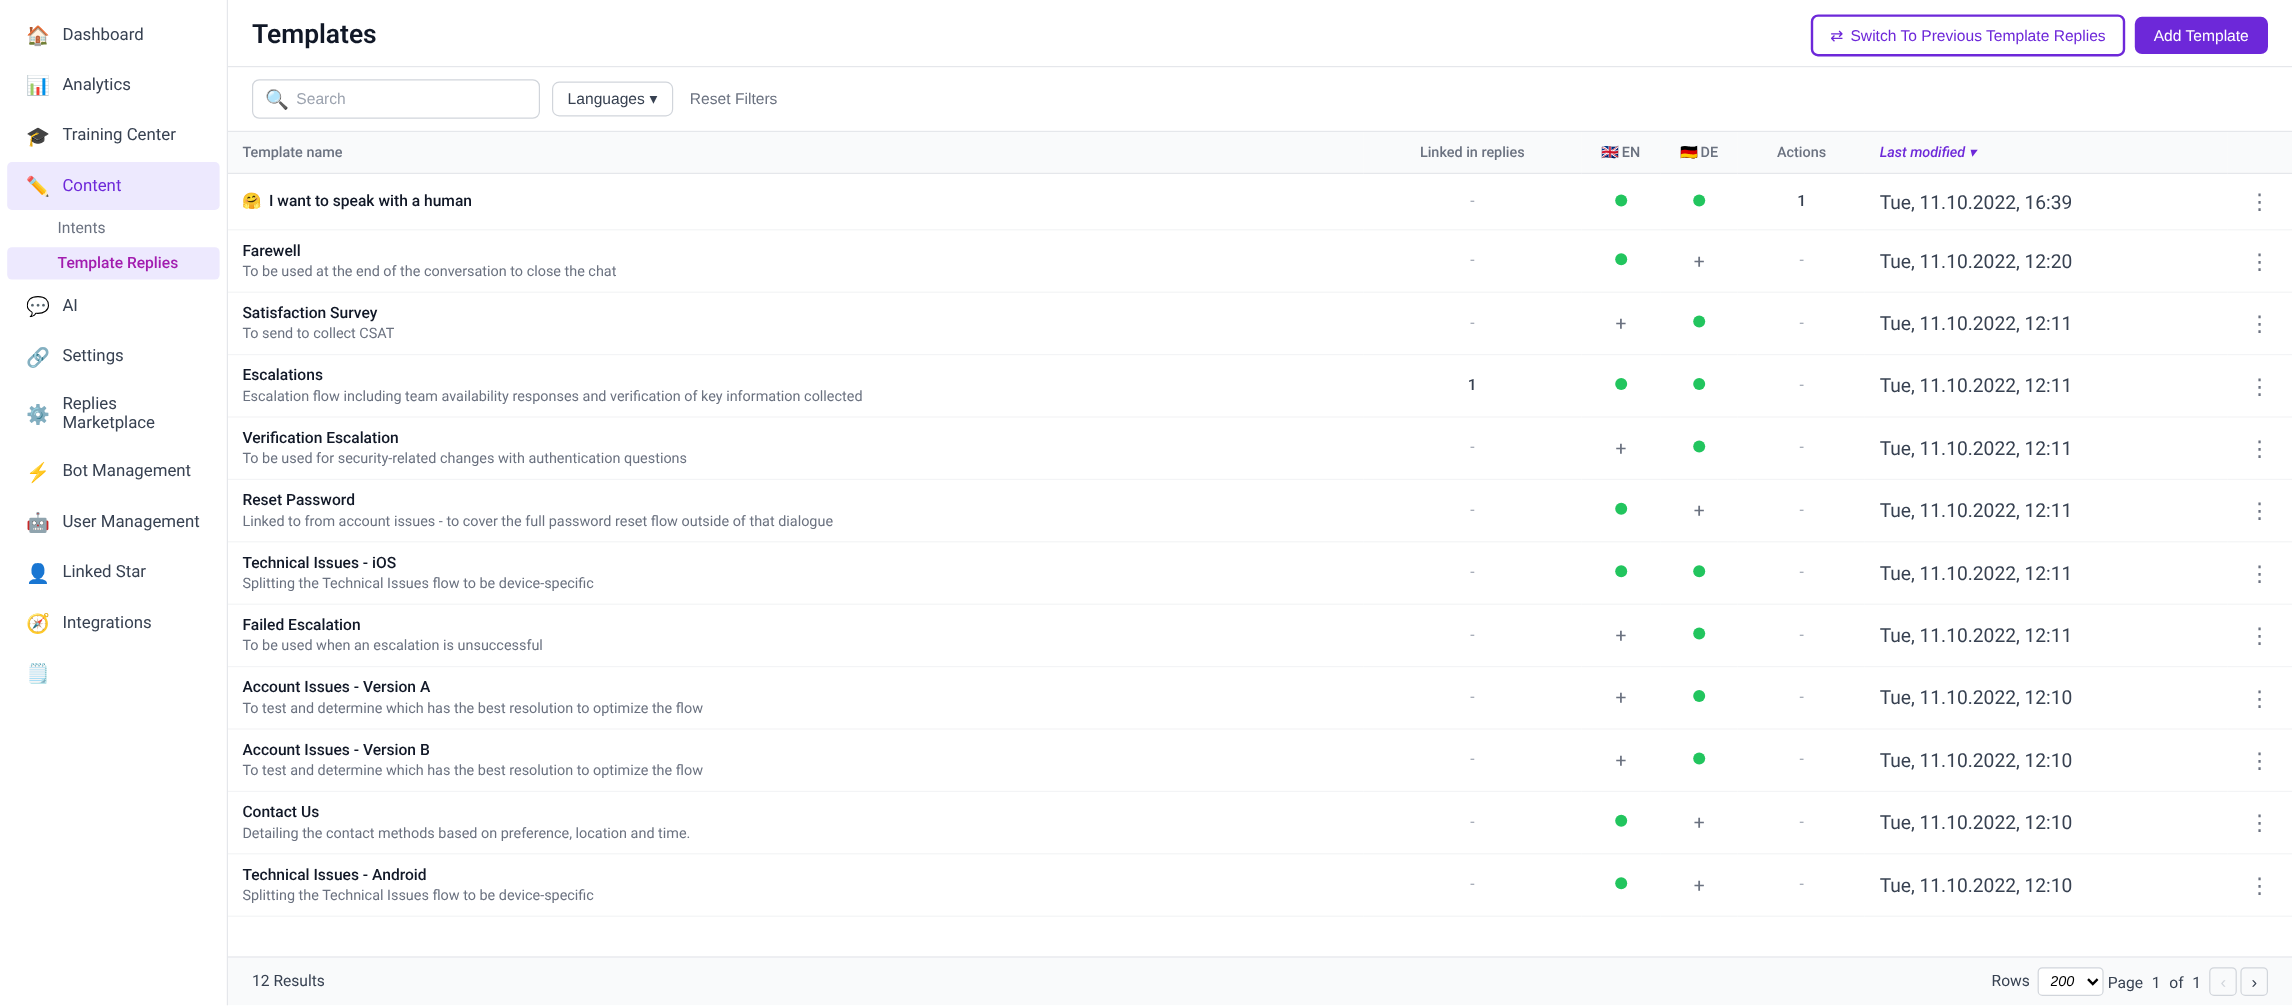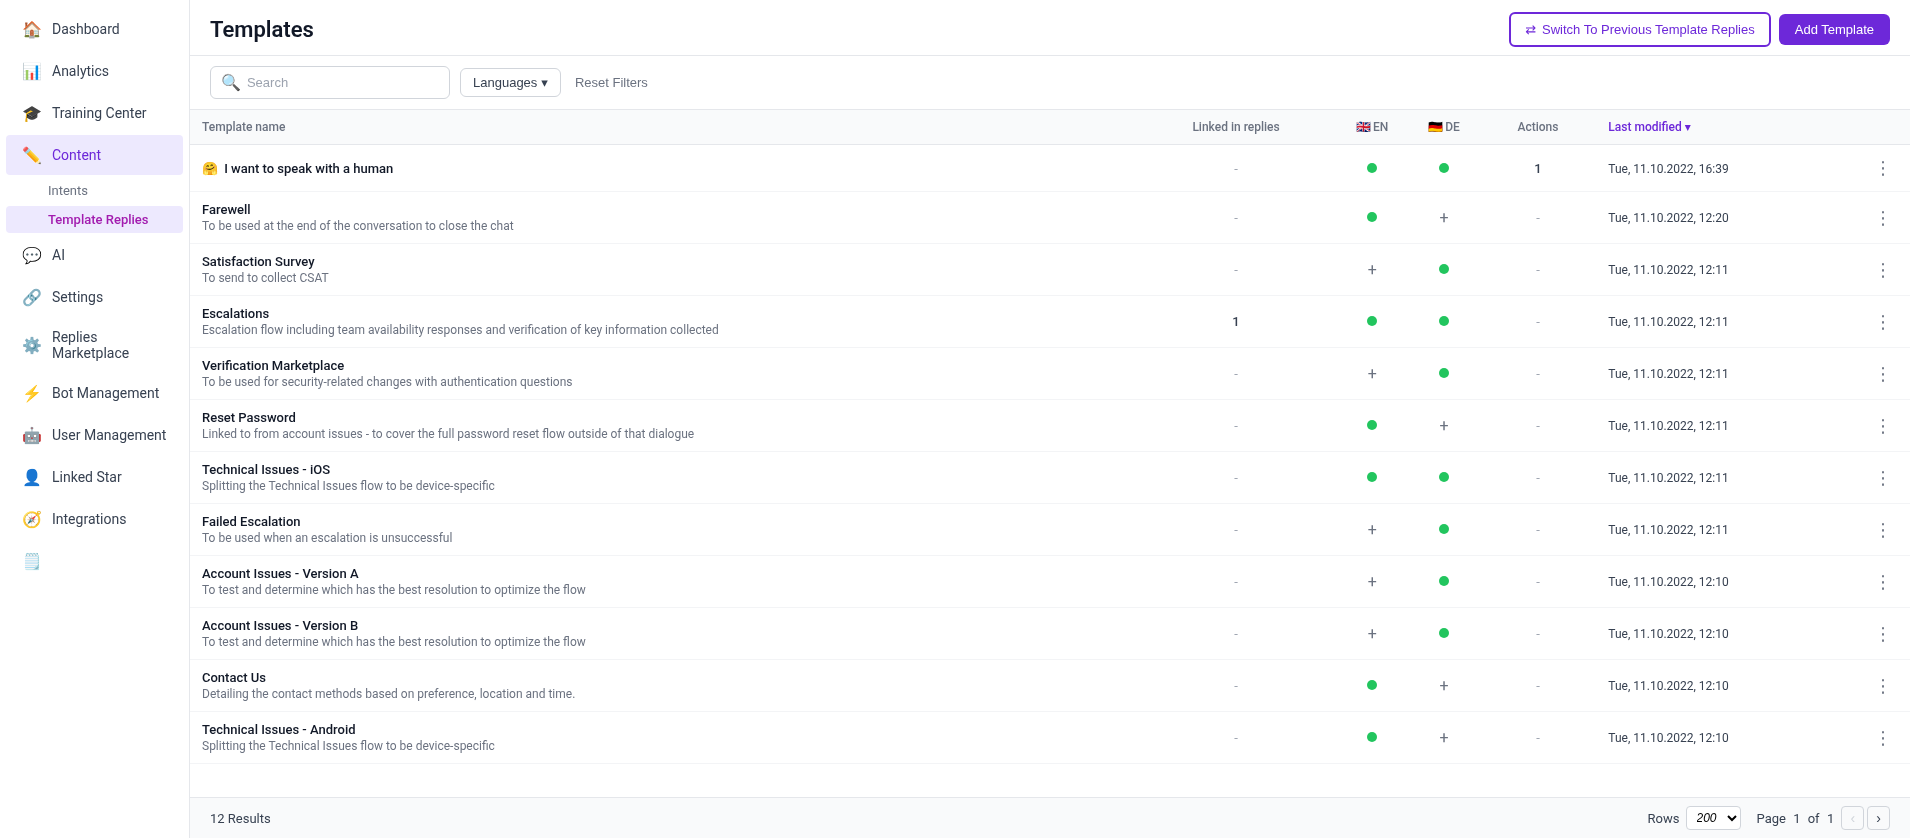--- a/index.html
+++ b/index.html
@@ -155,20 +155,21 @@
       padding: 10px 12px;
       text-align: left;
       font-weight: 500;
       color: #6b7280;
       font-size: 12px;
       white-space: nowrap;
     }
     thead th.sortable {
       cursor: pointer;
       color: #6d28d9;
+      font-style: italic;
     }
     tbody tr {
       border-bottom: 1px solid #f3f4f6;
     }
     tbody td {
       padding: 10px 12px;
       vertical-align: middle;
     }
     .template-name {
       font-weight: 500;
@@ -186,21 +187,21 @@
       border-radius: 50%;
       display: inline-block;
     }
     .plus-icon {
       color: #6b7280;
       font-size: 16px;
       cursor: pointer;
     }
     .dash { color: #9ca3af; }
     .linked-count { font-weight: 500; color: #374151; }
-    .timestamp { color: #374151; font-size: 12px; white-space: nowrap; }
+    .timestamp { color: #374151; font-size: 16px; white-space: nowrap; }
     .more-btn {
       background: none;
       border: none;
       cursor: pointer;
       color: #6b7280;
       font-size: 18px;
       padding: 2px 6px;
     }
 
     
@@ -210,21 +211,21 @@
       justify-content: space-between;
       padding: 8px 20px;
       border-top: 1px solid #e5e7eb;
       background: #f9fafb;
       font-size: 13px;
       color: #374151;
     }
     .pagination {
       display: flex;
       align-items: flex-start;
-      gap: 16px;
+      gap: 4px;
     }
     .rows-select {
       display: flex;
       align-items: center;
       gap: 6px;
     }
     .rows-select select {
       border: 1px solid #d1d5db;
       border-radius: 4px;
       padding: 3px 6px;
@@ -408,21 +409,21 @@
           <tr>
             <td><span class="template-name">Escalations</span><div class="template-desc">Escalation flow including team availability responses and verification of key information collected</div></td>
             <td style="text-align: center;"><span class="linked-count">1</span></td>
             <td style="text-align: center;"><span class="green-dot"></span></td>
             <td style="text-align: center;"><span class="green-dot"></span></td>
             <td style="text-align: center;"><span class="dash">-</span></td>
             <td><span class="timestamp">Tue, 11.10.2022, 12:11</span></td>
             <td><button class="more-btn">⋮</button></td>
           </tr>
           <tr>
-            <td><span class="template-name">Verification Marketplace</span><div class="template-desc">To be used for security-related changes with authentication questions</div></td>
+            <td><span class="template-name">Verification Escalation</span><div class="template-desc">To be used for security-related changes with authentication questions</div></td>
             <td style="text-align: center;"><span class="dash">-</span></td>
             <td style="text-align: center;"><span class="plus-icon">+</span></td>
             <td style="text-align: center;"><span class="green-dot"></span></td>
             <td style="text-align: center;"><span class="dash">-</span></td>
             <td><span class="timestamp">Tue, 11.10.2022, 12:11</span></td>
             <td><button class="more-btn">⋮</button></td>
           </tr>
           <tr>
             <td><span class="template-name">Reset Password</span><div class="template-desc">Linked to from account issues - to cover the full password reset flow outside of that dialogue</div></td>
             <td style="text-align: center;"><span class="dash">-</span></td>

